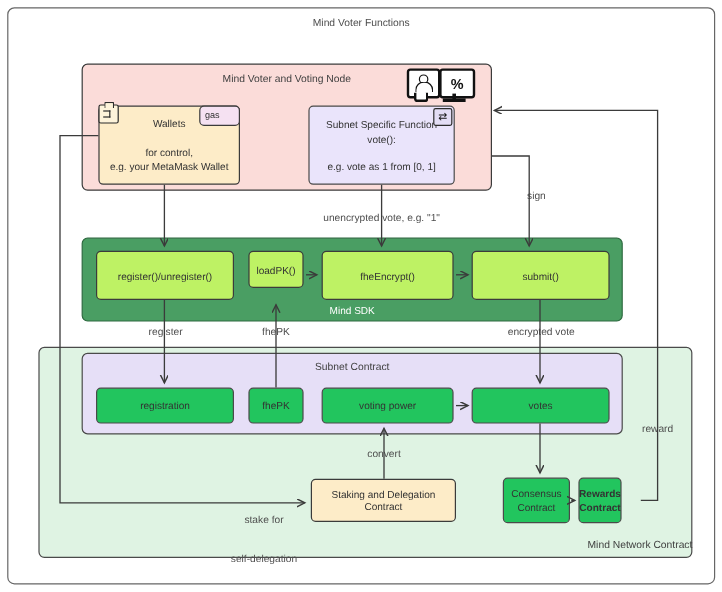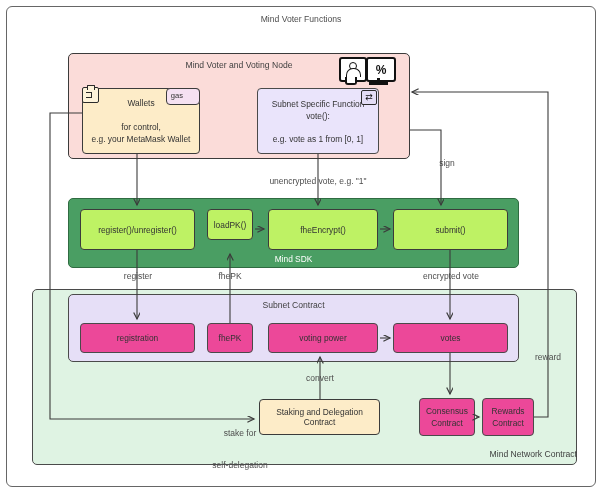--- a/index.html
+++ b/index.html
@@ -26,21 +26,21 @@
   #mint-title{left:32px;top:449px;width:545px;text-align:right;font-size:8.6px;color:#3f3f3f;}
 
   
   #subnet{left:68px;top:294px;width:451px;height:68px;background:#e6dff7;border:1.5px solid #4a4a4a;border-radius:5px;}
   #subnet-title{left:68px;top:300px;width:451px;text-align:center;font-size:8.6px;color:#3f3f3f;}
 
   
   .node{border:1.4px solid #3b3b3b;border-radius:4px;background:#fff;font-size:8.4px;}
   .node.yellow{background:#fdecc8;}
   .node.purple{background:#eae4fb;border-color:#4a4a4a;}
-  .node.lav{background:#ec4899;border-color:#4a4a4a;}
+  .node.lav{background:#22c55e;border-color:#4a4a4a;}
   .node.white{background:#bef264;}
 
   .multiline{flex-direction:column;line-height:12px;}
 
   
   .gastag{position:absolute;right:-1px;top:-1px;background:#f5e1f2;border:1.4px solid #3b3b3b;border-radius:4px;
           font-size:7.6px;color:#333;padding:1px 16px 2px 4px;}
   .clip{position:absolute;left:-1px;top:-2px;width:15px;height:14px;border:1.4px solid #2b2b2b;border-radius:2px;background:#fdf3da;}
   .clip:before{content:"";position:absolute;left:4px;top:-3px;width:6px;height:4px;border:1.4px solid #2b2b2b;border-bottom:none;border-radius:1px 1px 0 0;background:#fdf3da;}
   .clip:after{content:"";position:absolute;left:3px;top:4px;width:5px;height:4px;border:1.3px solid #2b2b2b;border-left:none;}
@@ -114,33 +114,33 @@
   <div class="abs node lav boxtxt" style="left:268px;top:323px;width:110px;height:30px;">voting power</div>
   <div class="abs node lav boxtxt" style="left:393px;top:323px;width:115px;height:30px;">votes</div>
 
   <div class="abs node yellow boxtxt" style="left:259px;top:399px;width:121px;height:36px;">Staking and Delegation Contract</div>
 
   <div class="abs node lav boxtxt multiline" style="left:419px;top:398px;width:56px;height:38px;">
     <div>Consensus</div>
     <div>Contract</div>
   </div>
 
-  <div class="abs node lav boxtxt multiline" style="left:482px;top:398px;width:52px;height:38px;">
+  <div class="abs node lav boxtxt multiline" style="left:482px;top:398px;width:36px;height:38px;font-weight:bold;">
     <div>Rewards</div>
     <div>Contract</div>
   </div>
 
   <div class="lbl" style="left:248px;top:176px;width:140px;">unencrypted vote, e.g. "1"</div>
   <div class="lbl" style="left:427px;top:158px;width:40px;">sign</div>
   <div class="lbl" style="left:108px;top:271px;width:60px;">register</div>
   <div class="lbl" style="left:200px;top:271px;width:60px;">fhePK</div>
   <div class="lbl" style="left:406px;top:271px;width:90px;">encrypted vote</div>
   <div class="lbl" style="left:528px;top:352px;width:40px;">reward</div>
   <div class="lbl" style="left:295px;top:373px;width:50px;">convert</div>
-  <div class="lbl" style="left:185px;top:407px;width:70px;margin-left:20px;">
+  <div class="lbl" style="left:185px;top:407px;width:70px;">
     <div>stake for</div>
     <div>self-delegation</div>
   </div>
 
   <svg class="wires" viewBox="0 0 602 493">
     <defs>
       <marker id="ah" markerWidth="8" markerHeight="8" refX="6" refY="3" orient="auto">
         <path d="M0,0 L6,3 L0,6" fill="none" stroke="#3b3b3b" stroke-width="1.1"></path>
       </marker>
     </defs>

